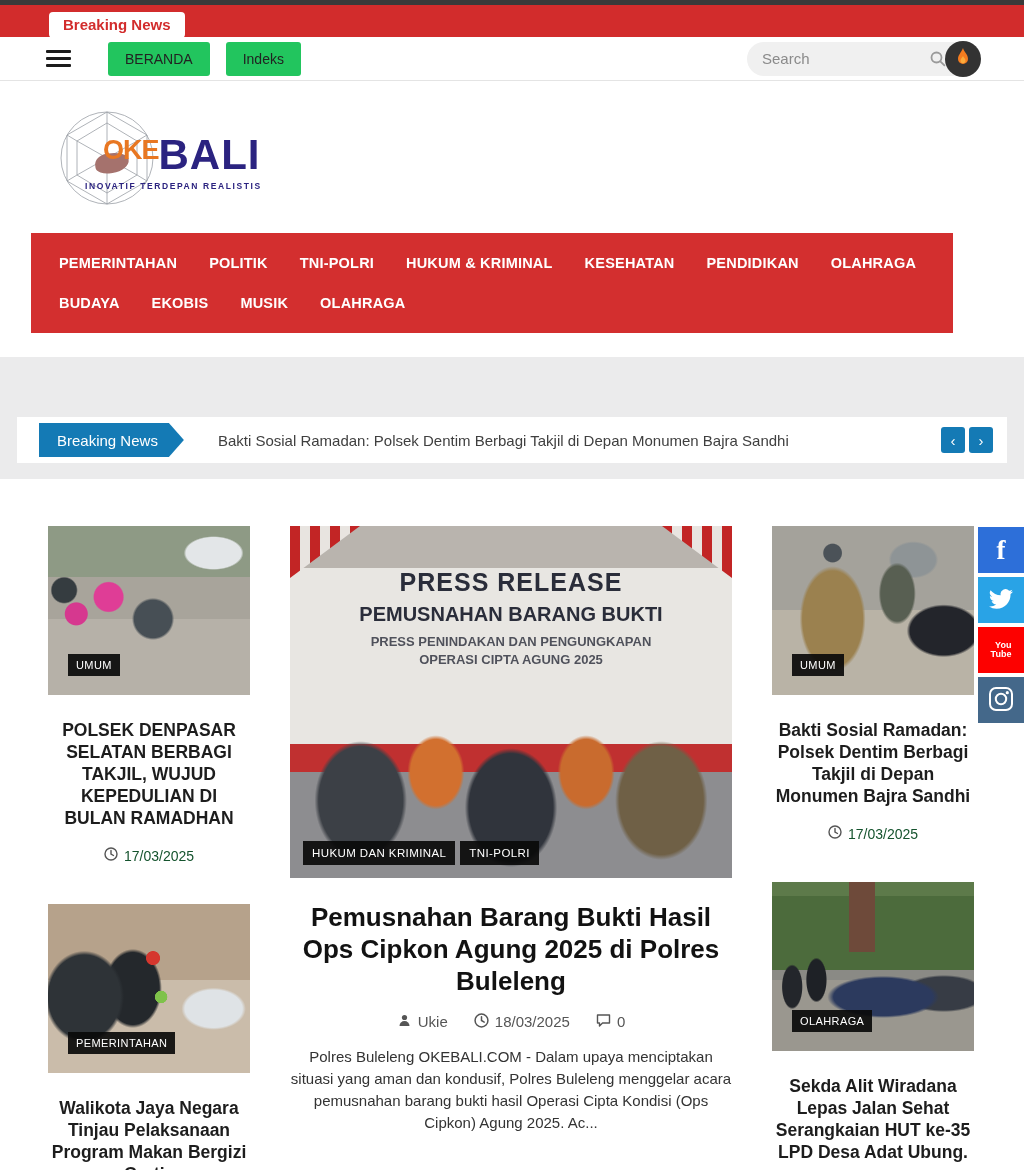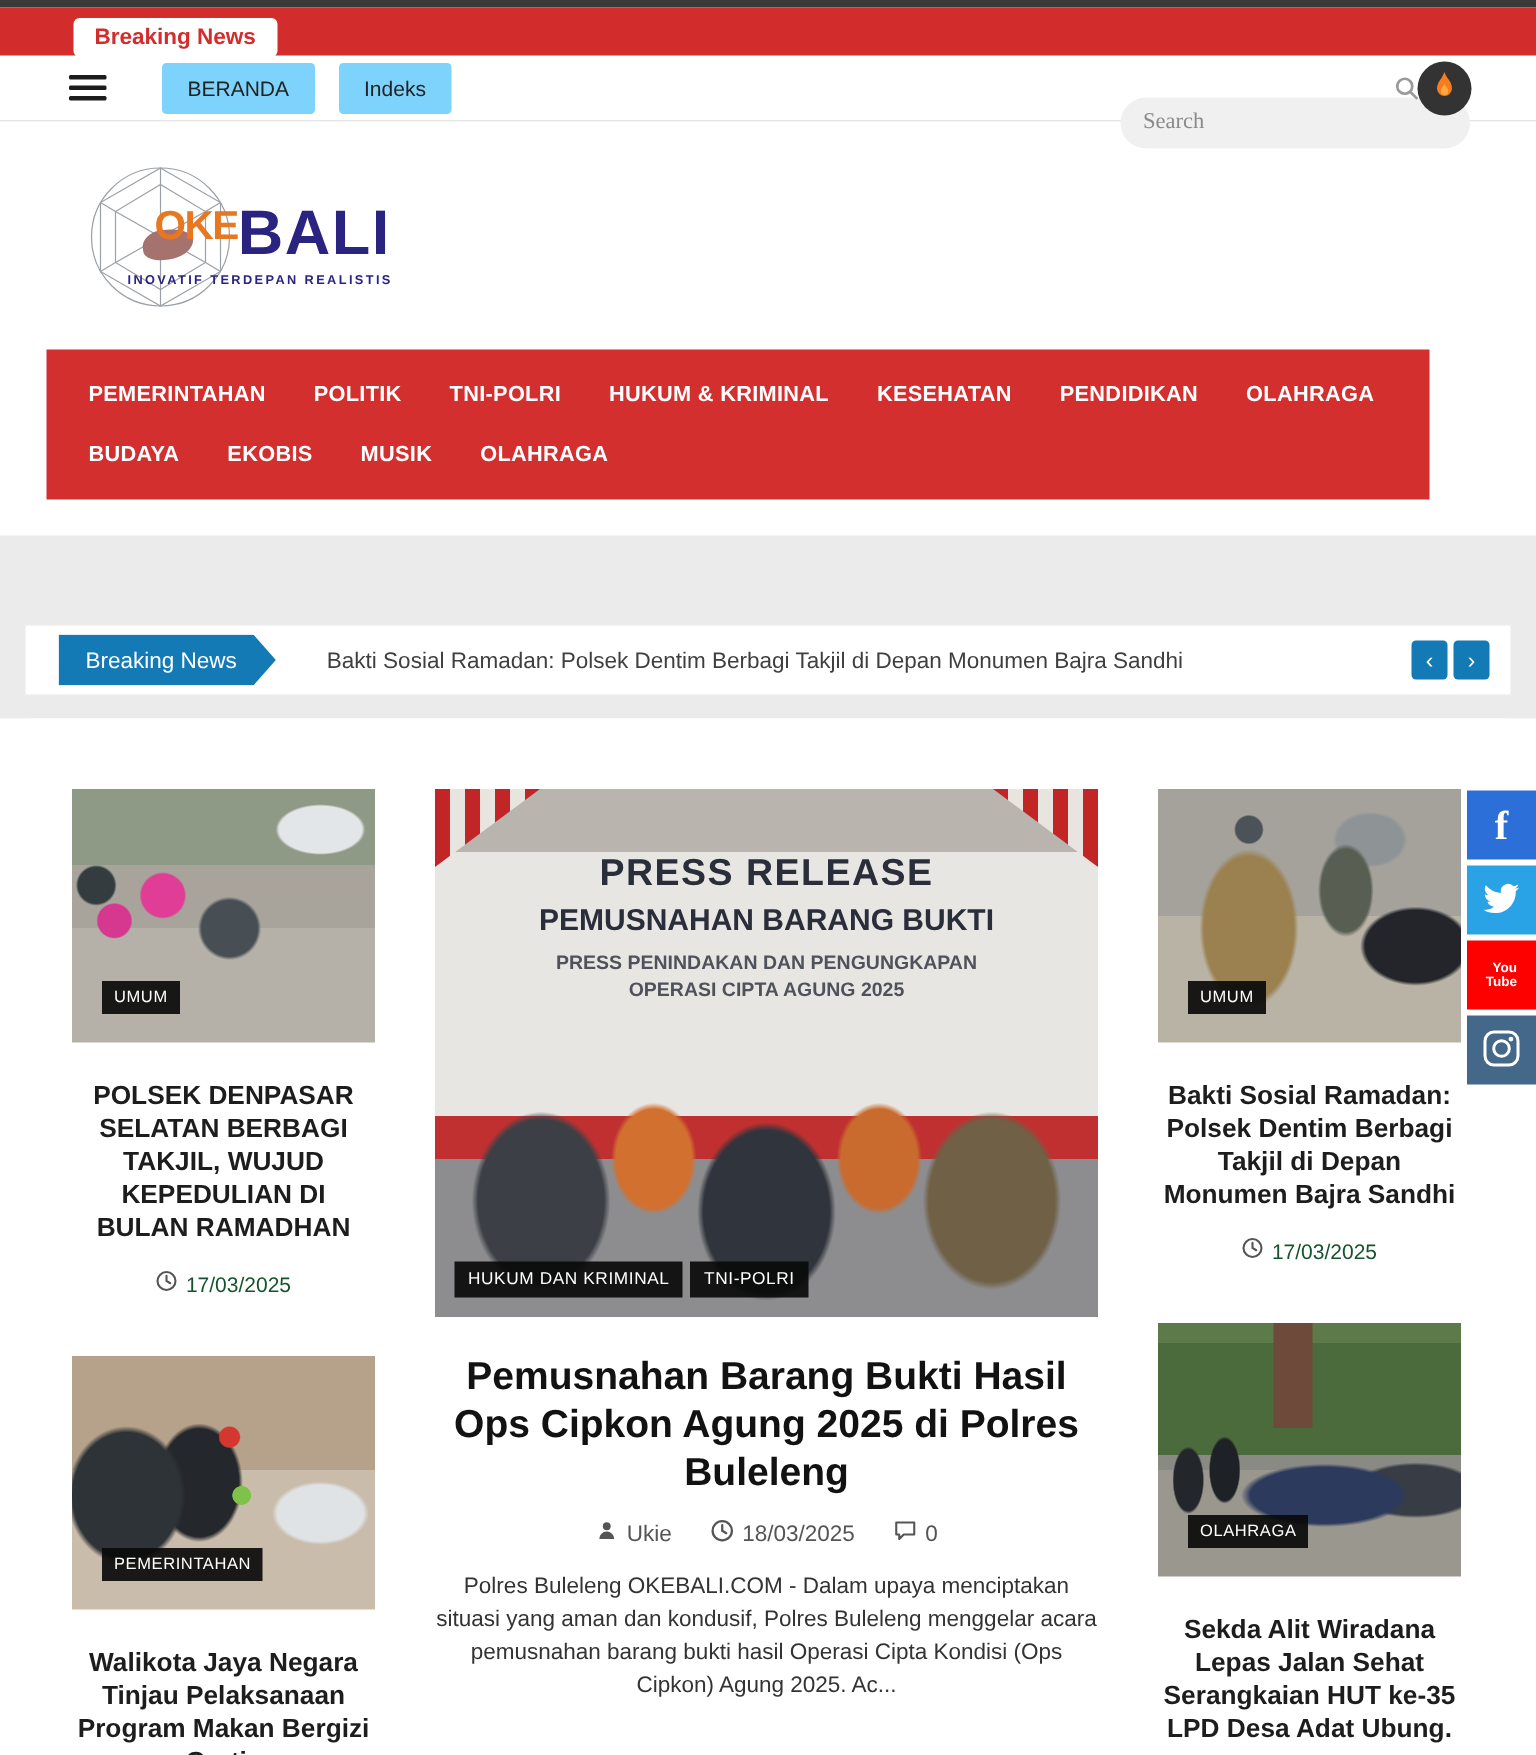--- a/index.html
+++ b/index.html
@@ -10,27 +10,27 @@
   .strip-dark { height:5px; background:#3a3a3a; }
   .bar-red { height:32px; background:#d22c2c; position:relative; }
   .bn-pill { position:absolute; left:49px; top:7px; background:#fff; color:#d22c2c;
     font-weight:bold; font-size:15px; padding:4px 14px 5px; border-radius:4px; }
 
   
   .navbar { height:44px; background:#fff; border-bottom:1px solid #e4e4e4;
     display:flex; align-items:center; padding:0 44px 0 46px; }
   .burger { width:25px; cursor:pointer; margin-right:37px; }
   .burger div { height:3px; background:#1c1c1c; margin:4px 0; border-radius:1px; }
-  .nav-btn { background:#7dd3fc; border:none; border-radius:3px; padding:9px 17px;
+  .nav-btn { background:#22c55e; border:none; border-radius:3px; padding:9px 17px;
     font-size:14px; color:#222; font-family:inherit; cursor:pointer; margin-right:16px; }
   .nav-spacer { flex:1; }
   .searchwrap { position:relative; width:233px; height:34px; }
   .searchwrap input { width:100%; height:34px; border:none; background:#f0f0f0;
     border-radius:17px; padding:0 64px 0 15px; font-size:15px; color:#555;
-    font-family:Liberation Serif, serif; outline:none;margin-top:23px; }
+    font-family:Liberation Sans, sans-serif; outline:none; }
   .searchwrap input::placeholder { color:#8a8a8a; }
   .mag { position:absolute; right:34px; top:9px; }
   .flame-btn { position:absolute; right:-1px; top:-1px; width:36px; height:36px;
     border-radius:50%; background:#333; border:none; cursor:pointer;
     display:flex; align-items:center; justify-content:center; }
 
   
   .header { background:#fff; padding:28px 0 24px; }
   .logo { margin-left:55px; width:170px; height:98px; position:relative; cursor:pointer; }
   .logo svg { position:absolute; left:0; top:0; }

